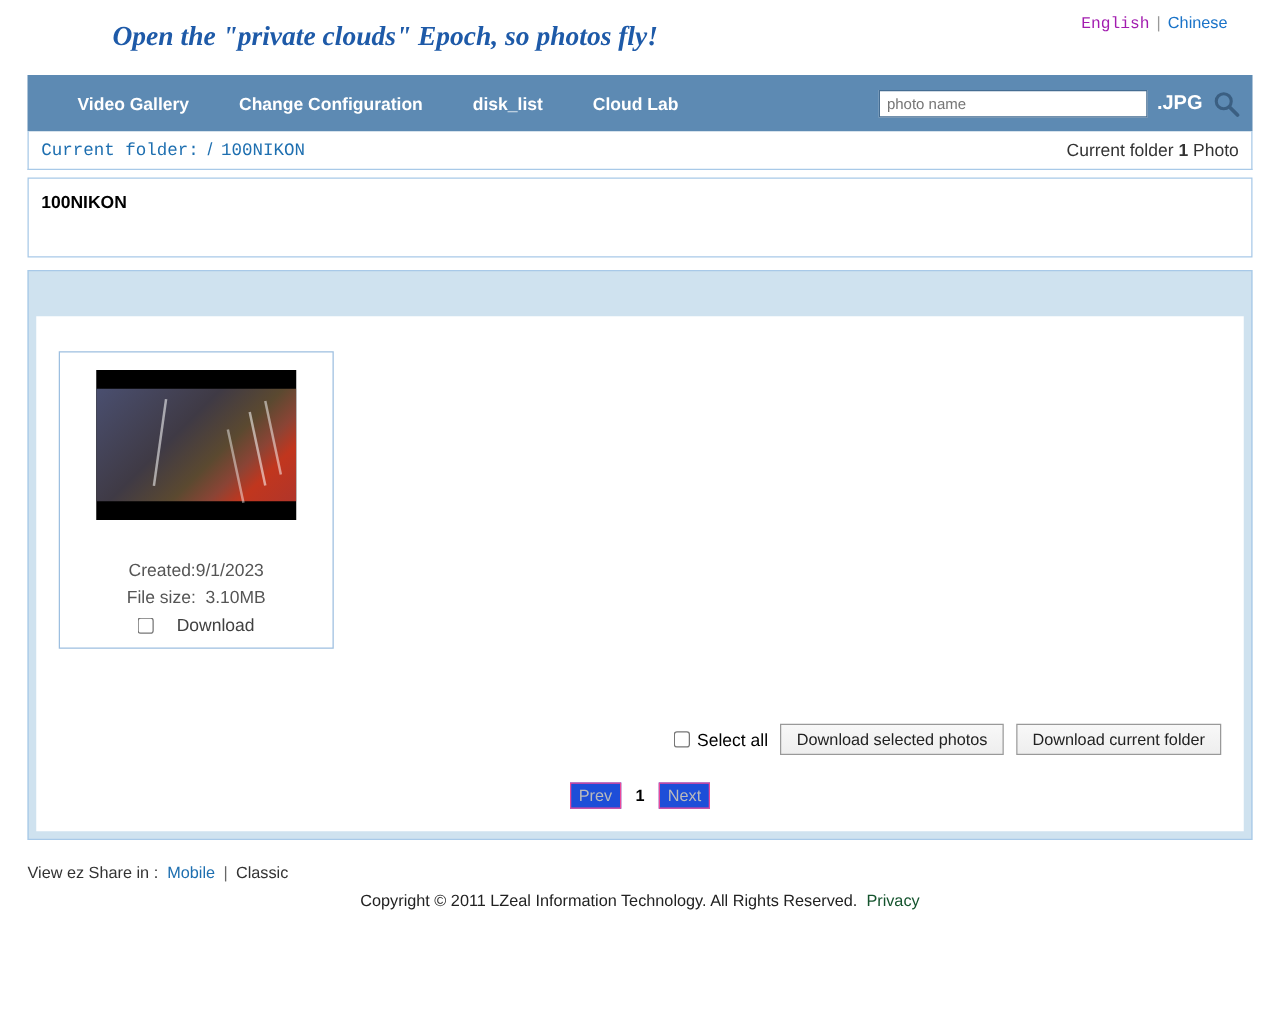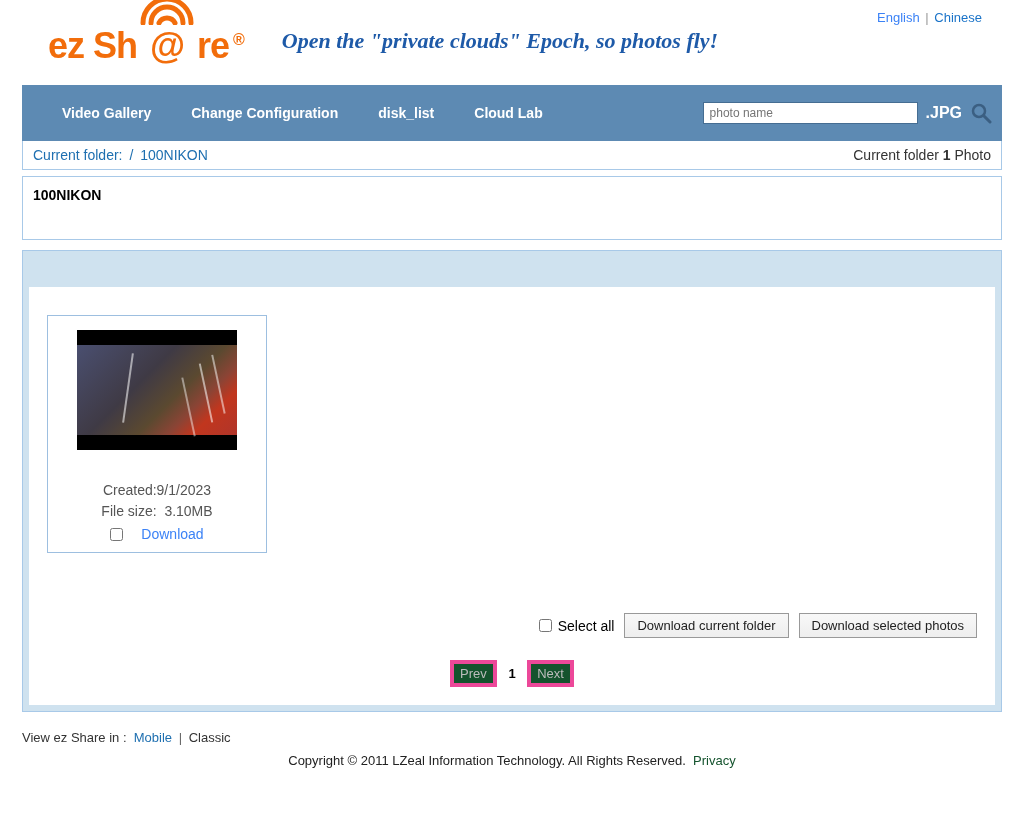--- a/index.html
+++ b/index.html
@@ -12,21 +12,21 @@
   }
   .page { width: 980px; margin: 0 auto; }
 
   
   .top-lang {
     text-align: right;
     padding: 10px 20px 0 0;
     font-size: 13px;
   }
   .top-lang a { color: #1a73c8; text-decoration: none; }
-  .top-lang .eng { color: #3b82f6; }
+  .top-lang .eng { color: #a21caf; font-family: Liberation Mono, monospace; }
   .top-lang .sep { color: #999; padding: 0 2px; }
 
   .header-row {
     display: flex;
     align-items: center;
     padding: 0 0 18px 26px;
   }
   .logo {
     display: flex;
     align-items: flex-end;
@@ -68,21 +68,21 @@
     font-style: italic;
     color: #1e5aa8;
     font-size: 22px;
     font-weight: 700;
     margin-top: -10px;
   }
 
   
   .navbar {
     background: #5d8ab3;
-    height: 56px;
+    height: 45px;
     display: flex;
     align-items: center;
     justify-content: space-between;
     padding: 0 10px 0 40px;
   }
   .nav-links { display: flex; gap: 40px; }
   .nav-links a {
     color: #fff;
     text-decoration: none;
     font-size: 14px;
@@ -114,21 +114,21 @@
   .crumb-bar {
     border: 1px solid #a8c9e8;
     border-top: none;
     display: flex;
     justify-content: space-between;
     align-items: center;
     padding: 6px 10px;
     font-size: 14px;
   }
   .crumb-left { color: #1e6fb0; }
-  .crumb-left a { color: #1e6fb0; text-decoration: none; }
+  .crumb-left a { color: #1e6fb0; text-decoration: none; font-family: Liberation Mono, monospace; }
   .crumb-left .sep { color: #1e6fb0; padding: 0 3px; }
   .crumb-right { color: #333; }
   .crumb-right .num { font-weight: 700; }
 
   
   .folder-title-box {
     margin-top: 6px;
     border: 1px solid #a8c9e8;
     padding: 10px 10px 36px 10px;
     font-size: 14px;
@@ -172,21 +172,21 @@
     content:"";
     position:absolute;
     background: rgba(255,255,255,0.55);
   }
   .thumb-inner::before { top:8px; left:50px; width:2px; height:70px; transform:rotate(8deg); }
   .thumb-inner::after  { top:18px; right:30px; width:2px; height:60px; transform:rotate(-12deg); box-shadow: 14px -6px 0 rgba(255,255,255,0.5), -20px 10px 0 rgba(255,255,255,0.45); }
 
   .thumb-meta { margin-top: 30px; color: #555; font-size: 14px; line-height: 1.5; }
   .thumb-meta .fname { color: #333; }
   .thumb-dl { margin-top: 4px; display: flex; gap: 18px; justify-content: center; align-items: center; }
-  .thumb-dl a { color: #3b82f6; font-size: 14px; text-decoration: none; }
+  .thumb-dl a { color: #404040; font-size: 14px; text-decoration: none; }
 
   .actions-row {
     margin-top: 60px;
     display: flex;
     justify-content: flex-end;
     align-items: center;
     gap: 10px;
   }
   .actions-row label { font-size: 14px; color: #000; display:flex; align-items:center; gap:6px;justify-content:space-between;}
   .btn {
@@ -198,25 +198,25 @@
     cursor: pointer;
   }
 
   .pager {
     margin-top: 22px;
     text-align: center;
     font-size: 13px;
   }
   .pager .pg {
     display: inline-block;
-    border: 4px solid #ec4899;
+    border: 1px solid #ec4899;
     color: #bbb;
     padding: 2px 6px;
     margin: 0 2px;
-    background:#14532d;
+    background:#1d4ed8;
   }
   .pager .cur {
     display: inline-block;
     padding: 2px 6px;
     font-weight: 700;
     color: #000;
   }
 
   .footer {
     text-align: left;
@@ -240,35 +240,20 @@
 
 <div class="page">
 
   <div class="top-lang">
     <a href="#" class="eng">English</a>
     <span class="sep">|</span>
     <a href="#">Chinese</a>
   </div>
 
   <div class="header-row">
-    <div class="logo">
-      <span>ez Sh</span>
-        <span class="wifi-wrap">
-        <svg class="wifi-arcs" viewBox="0 0 56 34">
-          <g fill="none" stroke="#f26d0b" stroke-width="5" stroke-linecap="round">
-            <path d="M4 32 A24 24 0 0 1 52 32"></path>
-            <path d="M12 32 A16 16 0 0 1 44 32"></path>
-            <path d="M20 32 A9 9 0 0 1 36 32"></path>
-          </g>
-        </svg>
-        <span class="at">@</span>
-      </span>
-        <span>re</span>
-      <span class="logo-reg">®</span>
-    </div>
     <div class="slogan">Open the "private clouds" Epoch, so photos fly!</div>
   </div>
 
   <div class="navbar">
     <div class="nav-links">
       <a href="#">Video Gallery</a>
       <a href="#">Change Configuration</a>
       <a href="#">disk_list</a>
       <a href="#">Cloud Lab</a>
     </div>
@@ -316,22 +301,22 @@
           <input type="checkbox" style="">
           <a href="#">Download</a>
         </div>
       </div>
 
       <div class="actions-row">
         <label>
           <input type="checkbox" style="">
           <span>Select all</span>
         </label>
+        <button class="btn">Download selected photos</button>
         <button class="btn">Download current folder</button>
-        <button class="btn">Download selected photos</button>
       </div>
 
       <div class="pager">
         <span class="pg">Prev</span>
         <span class="cur">1</span>
         <span class="pg">Next</span>
       </div>
 
     </div>
   </div>

